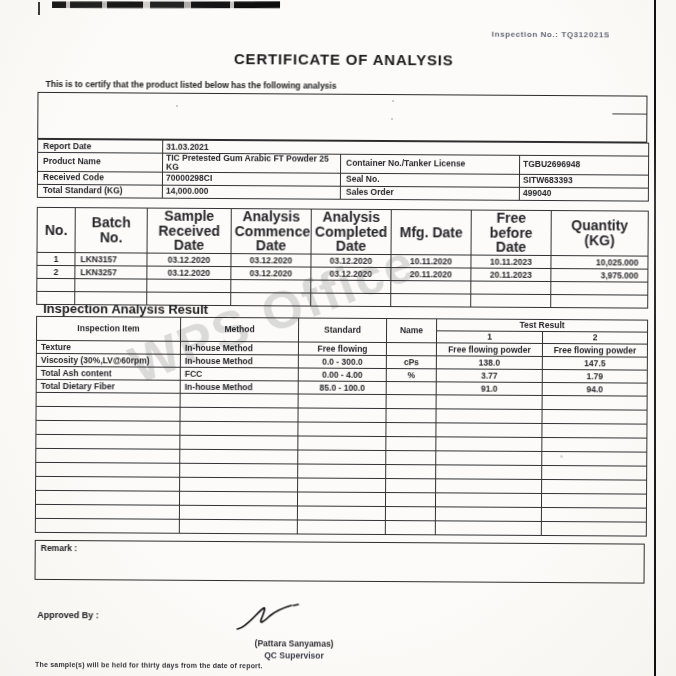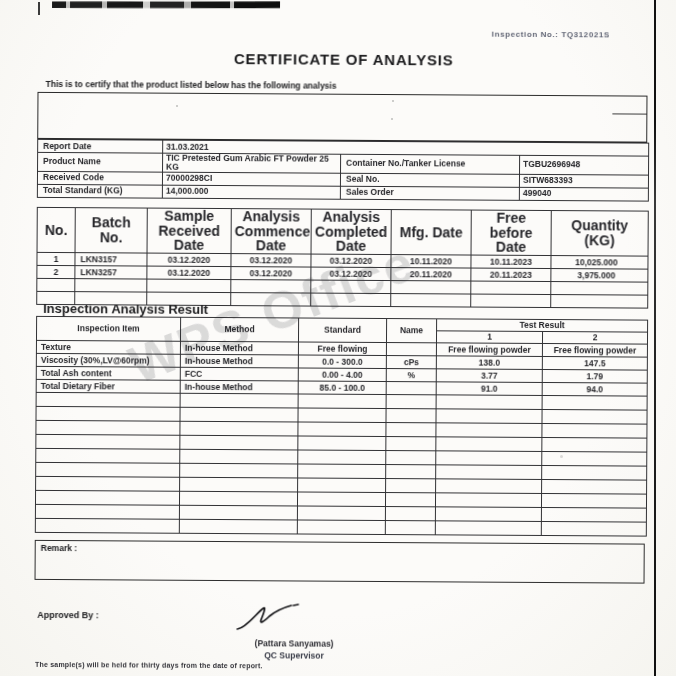--- a/index.html
+++ b/index.html
@@ -68,21 +68,21 @@
     font-size:8.5px;font-weight:bold;color:#28282c;}
   table, th, td{border:1.1px solid #333336;}
   table{border-width:1.8px;}
   th,td{padding:0 3px;line-height:1.05;overflow:hidden;box-sizing:border-box;}
   .t-info{top:139px;}
   .t-info td{height:13px;}
   .t-info .lbl{padding-left:5px;}
   .t-batch{top:207px;text-align:center;}
   .t-batch th{height:15px;font-size:14px;}
   .t-batch td{height:13px;}
-  .t-batch .qty{text-align:center;padding-right:9px;}
+  .t-batch .qty{text-align:right;padding-right:9px;}
   .t-batch .bno{text-align:left;padding-left:5px;}
   .insp-label{position:absolute;left:7px;top:301px;font-size:13px;font-weight:bold;color:#232325;}
   .t-insp{top:316px;text-align:center;}
   .t-insp th{height:12px;}
   .t-insp td{height:13px;}
   .t-insp .item,.t-insp .method{text-align:left;padding-left:4px;}
   .t-insp td.empty{height:14px;}
   .remark-box{
     position:absolute;left:0;top:540px;width:610px;height:40px;
     border:1.6px solid #2e2e2e;box-sizing:border-box;

